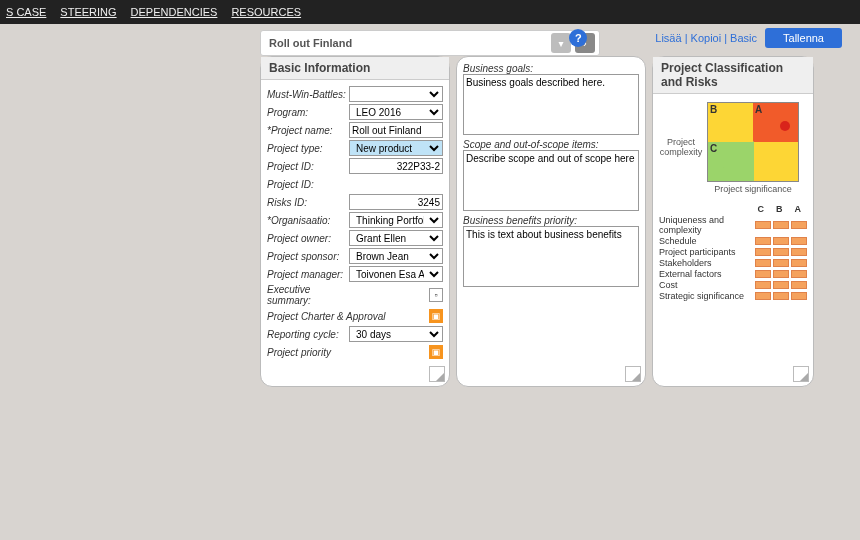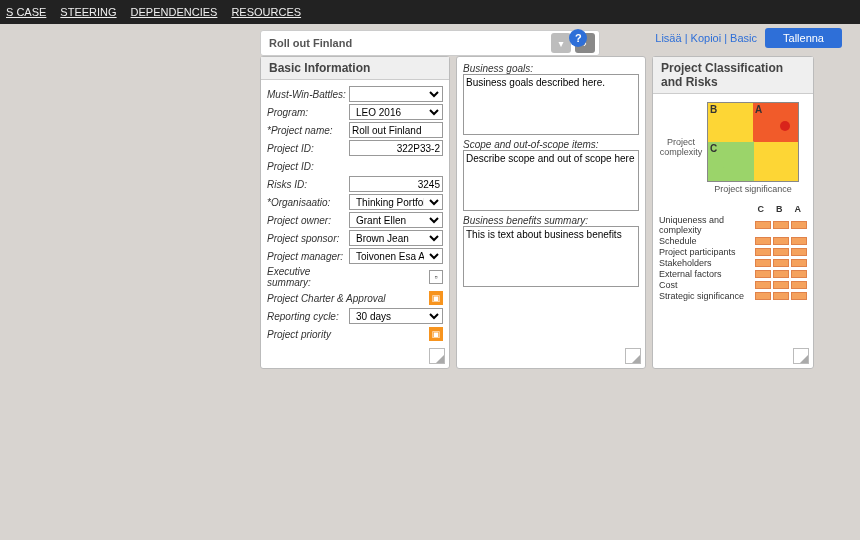--- a/index.html
+++ b/index.html
@@ -10,21 +10,21 @@
   .header-left { font-weight: bold; color: #555; }
   .header-right { display: flex; gap: 4px; }
   .sq { width: 20px; height: 20px; border-radius: 3px; display: flex; align-items: center; justify-content: center; color: #fff; font-size: 10px; }
   .sq-a { background: #bdbdbd; }
   .sq-b { background: #888; }
   .toolbar { display: flex; align-items: center; justify-content: flex-end; gap: 8px; padding: 0 18px; margin-top: -34px; margin-bottom: 8px; }
   .helpcircle { width: 18px; height: 18px; border-radius: 50%; background: #2e6fd8; color: #fff; display: flex; align-items: center; justify-content: center; font-weight: bold; margin-right: 60px; }
   .links { color: #2e6fd8; font-size: 11px; }
   .btn-save { background: #2e6fd8; color: #fff; border-radius: 3px; padding: 4px 18px; cursor: pointer; }
   .panels { display: flex; gap: 6px; padding: 0 12px 0 260px; }
-  .panel { background: #fff; border: 1px solid #bbb; border-radius: 3px; position: relative; }
+  .panel { background: #fff; border: 1px solid #bbb; border-radius: 12px; position: relative; }
   .panel h3 { background: #efefef; border-bottom: 1px solid #ccc; font-size: 12px; font-weight: bold; color: #444; padding: 4px 8px; }
   .p1 { width: 190px; }
   .p2 { width: 190px; }
   .p3 { width: 162px; }
   .body { padding: 4px 6px 24px 6px; }
   .row { display: flex; align-items: center; margin: 2px 0; min-height: 16px; }
   .row label { width: 82px; font-size: 10px; color: #333; }
   .row label.it { font-style: italic; }
   .row .field { flex: 1; }
   select, input[type=text] { width: 100%; font-size: 10px; height: 16px; border: 1px solid #999; padding: 0 2px; background: #fff; }
@@ -87,20 +87,24 @@
         </div>
       <div class="row">
           <label class="it">Program:</label>
           <div class="field"><select><option>LEO 2016</option></select></div>
         </div>
       <div class="row">
           <label class="it">*Project name:</label>
           <div class="field"><input type="text" value="Roll out Finland" style=""></div>
         </div>
       <div class="row">
+          <label class="it">Project type:</label>
+          <div class="field"><select class="hl"><option>New product</option></select></div>
+        </div>
+      <div class="row">
           <label class="it">Project ID:</label>
           <div class="field"><input class="ra" type="text" value="322P33-2" style=""></div>
         </div>
       <div class="row">
           <label class="it">Project ID:</label>
         </div>
       <div class="row">
           <label class="it">Risks ID:</label>
           <div class="field"><input class="ra" type="text" value="3245" style=""></div>
         </div>
@@ -139,21 +143,21 @@
     </div>
     <div class="corner-note"></div>
   </div>
 
   <div class="panel p2">
     <div class="body">
       <div class="seclabel">Business goals:</div>
       <textarea rows="5" style="">Business goals described here.</textarea>
       <div class="seclabel">Scope and out-of-scope items:</div>
       <textarea rows="5" style="">Describe scope and out of scope here</textarea>
-      <div class="seclabel">Business benefits summary:</div>
+      <div class="seclabel">Business benefits priority:</div>
       <textarea rows="5" style="">This is text about business benefits</textarea>
     </div>
     <div class="corner-note"></div>
   </div>
 
   <div class="panel p3">
     <h3>Project Classification and Risks</h3>
     <div class="body">
       <div class="chartwrap">
         <div class="ylabel">Project complexity</div>

